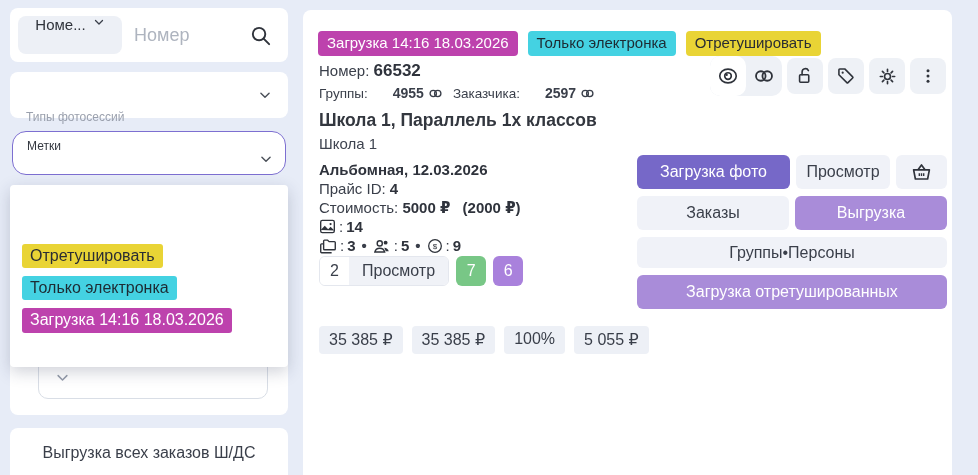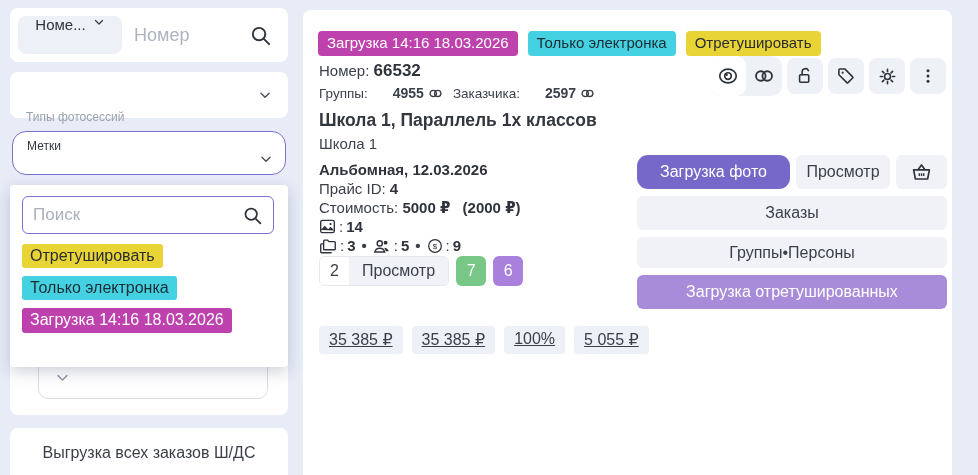--- a/index.html
+++ b/index.html
@@ -65,26 +65,26 @@
 
   .mini-actions { position:absolute; left:16px; top:246px; display:flex; gap:7px; height:30px; }
   .ma-group { display:flex; border:1px solid #e4e7ee; border-radius:6px; overflow:hidden; cursor:pointer; }
   .ma-num { width:29px; background:#fff; display:flex; align-items:center; justify-content:center; font-size:16px; color:#3a3f4a; }
   .ma-lbl { padding:0 13px; background:#f0f2f7; display:flex; align-items:center; font-size:16px; color:#3a3f4a; }
   .ma-badge { width:30px; border:none; border-radius:6px; color:#fff; font-size:16px; display:flex; align-items:center; justify-content:center; cursor:pointer; }
   .ma-green { background:#78c786; }
   .ma-purple { background:#a981dc; }
 
   .stats { position:absolute; left:16px; top:316px; display:flex; gap:9px; }
-  .stat { background:#edf0f6; border-radius:4px; padding:4px 10px 5px; font-size:16px; color:#3a3f4a; white-space:nowrap;text-decoration:underline; }
+  .stat { background:#edf0f6; border-radius:4px; padding:4px 10px 5px; font-size:16px; color:#3a3f4a; white-space:nowrap; }
 
   .actions { position:absolute; left:334px; top:145px; width:310px; display:flex; flex-direction:column; gap:7px; }
   .arow { display:flex; gap:6px; }
   .abtn { border:none; border-radius:6px; font-size:16px; height:34px; display:flex; align-items:center; justify-content:center; cursor:pointer; background:#f0f2f8; color:#3a3f4a; }
-  .abtn.primary { background:#7668c8; color:#fff;border-radius:11px; }
+  .abtn.primary { background:#7668c8; color:#fff; }
   .abtn.lavender { background:#a98cd9; color:#fff; }
   .a-upload { width:153px; }
   .a-preview { flex:1; }
   .a-basket { width:51px; }
   .a-third { flex:1; }
   .a-full { width:100%; }
   .arow3 .abtn { height:31px; }
 </style>
 </head>
 <body>
@@ -123,29 +123,20 @@
   <div class="metki">
     <span class="metki-label">Метки</span>
     <span class="ic chev">
       <svg width="14" height="14" viewBox="0 0 24 24" fill="none" stroke="#4a4f58" stroke-width="2.4" stroke-linecap="round" stroke-linejoin="round">
           <path d="M5 9l7 7 7-7"></path>
         </svg>
     </span>
   </div>
 
   <div class="panel">
-    <div class="psearch">
-      <input placeholder="Поиск" style="">
-      <span class="ic">
-        <svg width="21" height="21" viewBox="0 0 24 24" fill="none" stroke="#2f333b" stroke-width="2" stroke-linecap="round">
-            <circle cx="10.5" cy="10.5" r="6.5"></circle>
-            <path d="M15.5 15.5L21 21"></path>
-          </svg>
-      </span>
-    </div>
     <div class="ptags">
       <div class="tagrow"><span class="tag" style="background-color: rgb(233, 212, 53); color: rgb(42, 45, 51);">Отретушировать</span></div>
       <div class="tagrow"><span class="tag" style="background-color: rgb(68, 210, 226); color: rgb(29, 43, 51);">Только электронка</span></div>
       <div class="tagrow"><span class="tag" style="background-color: rgb(189, 66, 173); color: rgb(255, 255, 255);">Загрузка 14:16 18.03.2026</span></div>
     </div>
   </div>
 
   <div class="card card-group">
     <div class="group-select">
       <span class="ic">
@@ -330,20 +321,21 @@
             <svg width="21" height="20" viewBox="0 0 24 22" fill="none" stroke="#2f333b" stroke-width="1.9" stroke-linejoin="round">
                 <path d="M3 8.5h18l-2 10.5H5z"></path>
                 <path d="M8 8.5L12 3l4 5.5"></path>
                 <path d="M9.5 12.5v3M12 12.5v3M14.5 12.5v3" stroke-width="1.6"></path>
               </svg>
           </span>
         </button>
       </div>
       <div class="arow">
         <button class="abtn a-third">Заказы</button>
+        <button class="abtn lavender a-third">Выгрузка</button>
       </div>
       <div class="arow arow3">
         <button class="abtn a-full">Группы•Персоны</button>
       </div>
       <div class="arow">
         <button class="abtn lavender a-full">Загрузка отретушированных</button>
       </div>
     </div>
 
   </div>

